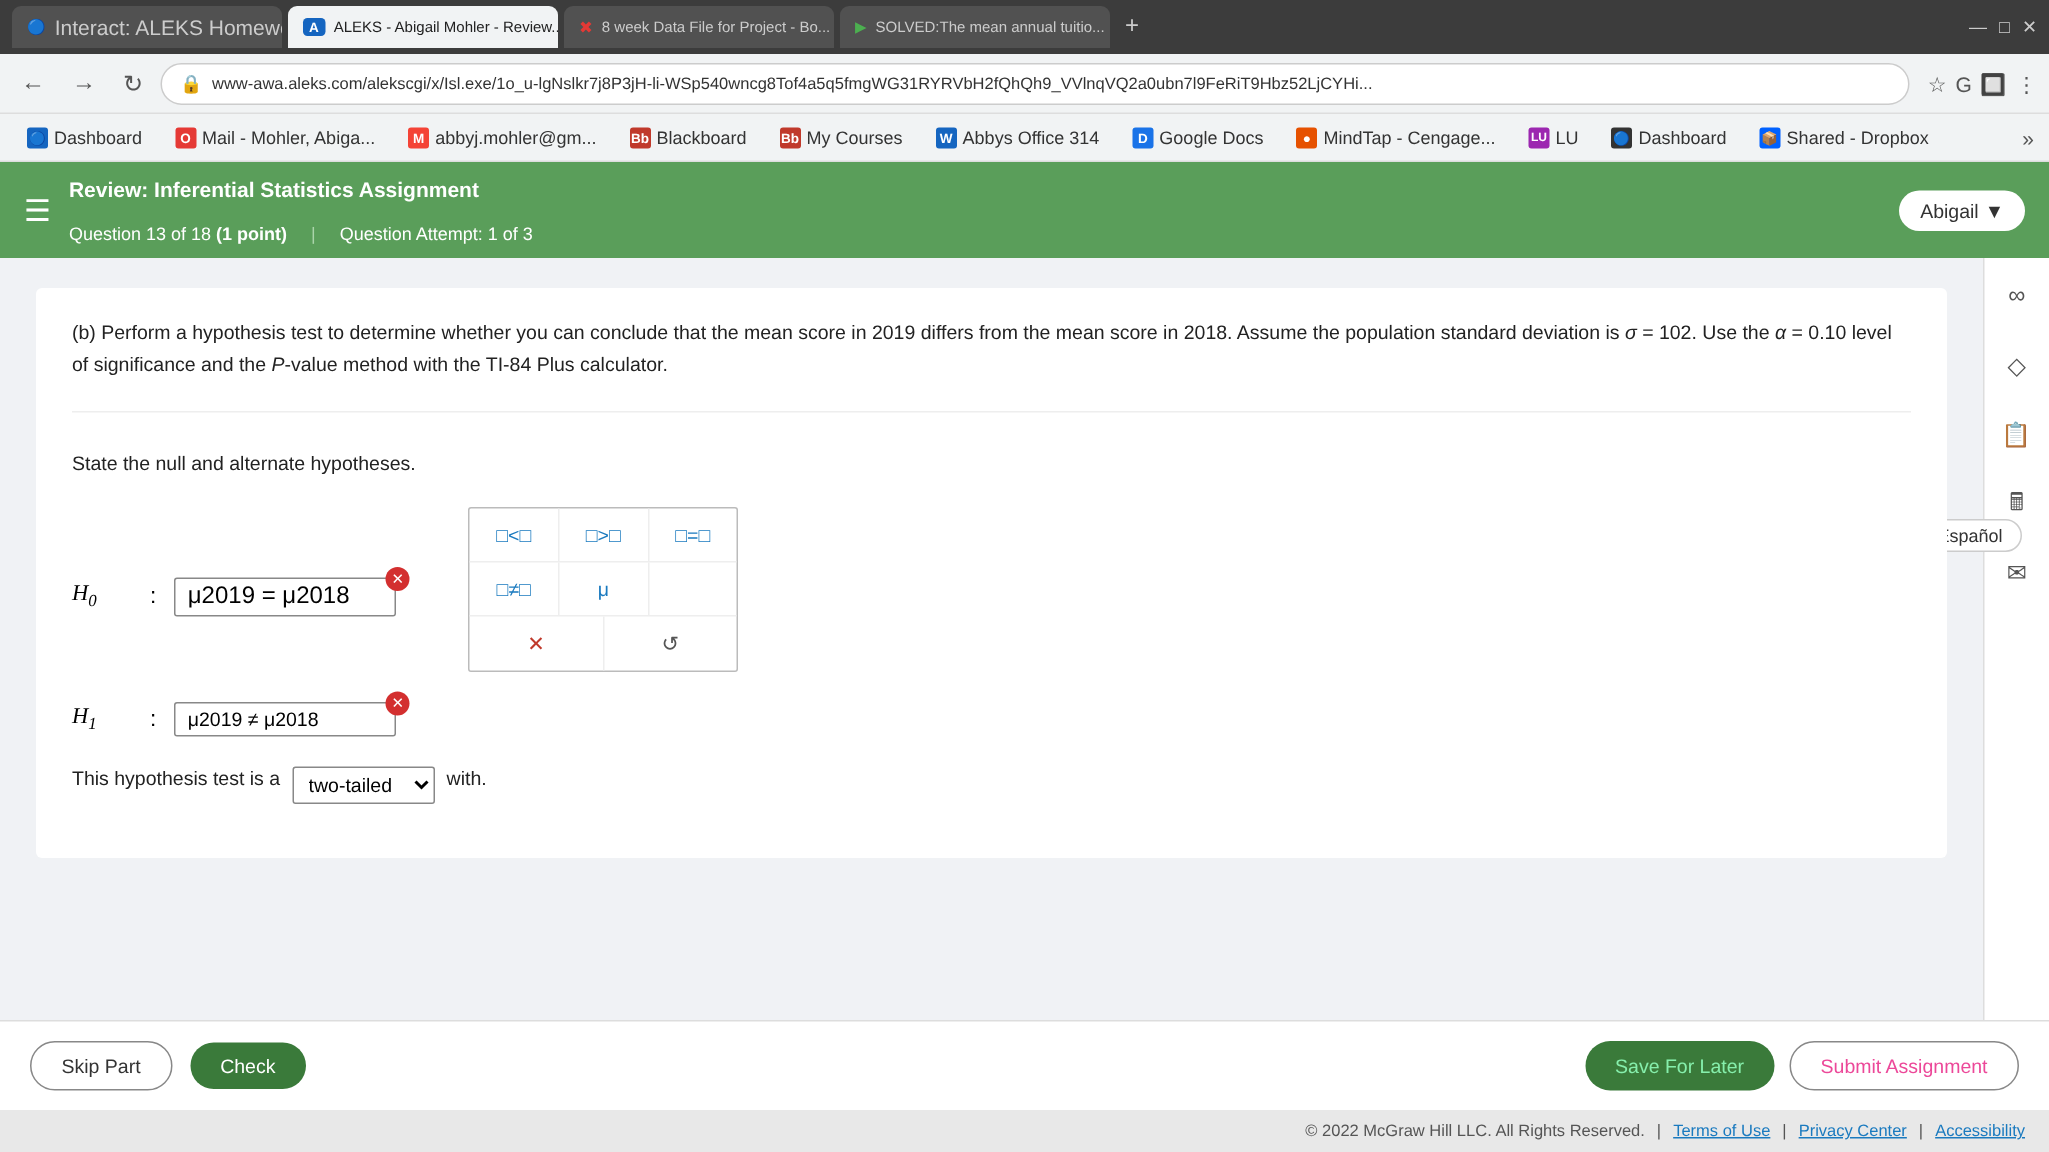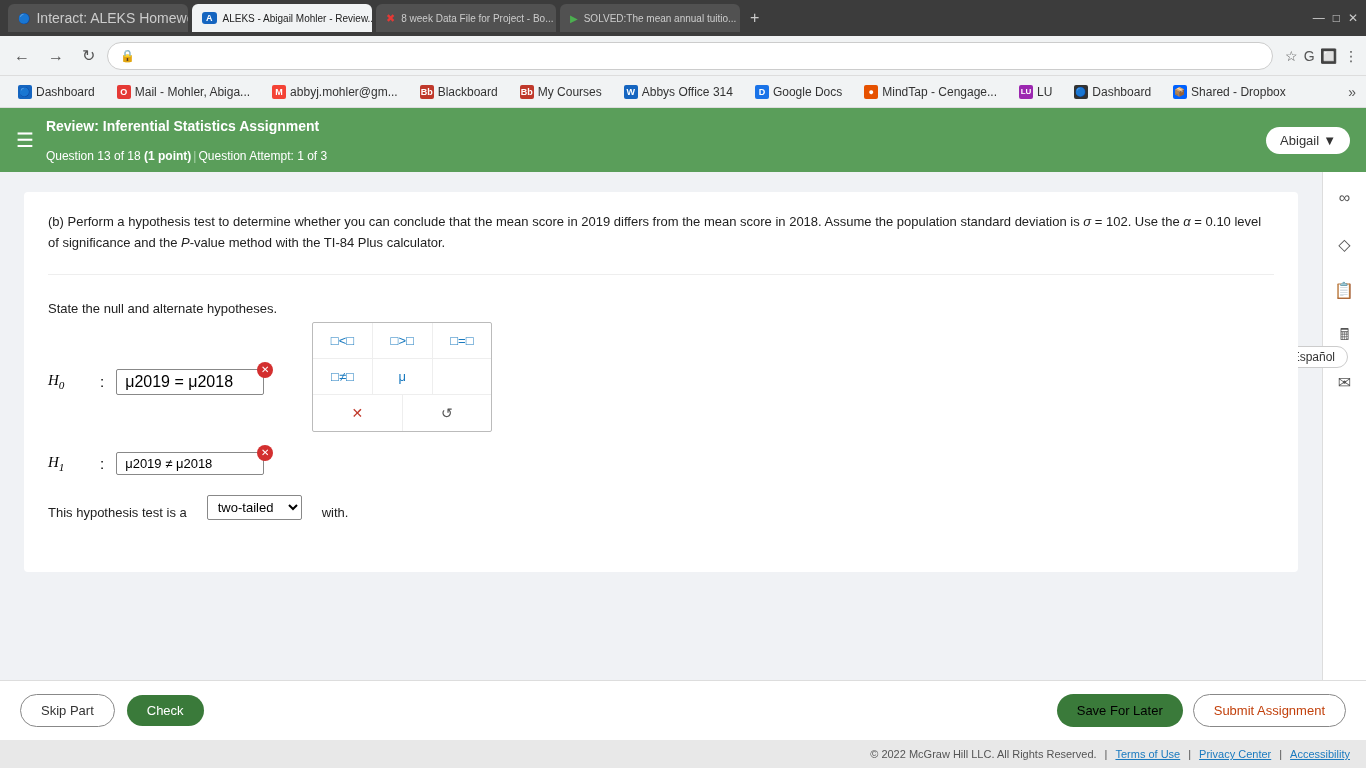--- a/index.html
+++ b/index.html
@@ -26,65 +26,65 @@
     .bm-icon { width: 14px; height: 14px; border-radius: 2px; display: inline-flex; align-items: center; justify-content: center; font-size: 9px; font-weight: bold; }
 
     
     .app-area { height: calc(768px - 36px - 40px - 32px); display: flex; flex-direction: column; background: #f0f2f5; }
 
     
     .aleks-header { background: #5a9e5a; height: 64px; display: flex; align-items: center; padding: 0 16px; color: white; }
     .hamburger { font-size: 20px; cursor: pointer; margin-right: 12px; }
     .header-text { flex: 1; }
     .header-title { font-size: 14px; font-weight: bold; }
-    .header-sub { font-size: 12px; margin-top: 15px; display: flex; align-items: center; gap: 2px; }
+    .header-sub { font-size: 12px; margin-top: 15px; display: flex; align-items: center; gap: 16px; }
     .header-divider { color: #aad4aa; }
     .user-btn { background: white; color: #333; border: none; border-radius: 20px; padding: 6px 14px; font-size: 13px; cursor: pointer; display: flex; align-items: center; gap: 4px; }
 
     
     .espanol-btn { position: absolute; right: 18px; top: 174px; background: white; border: 1px solid #ccc; border-radius: 12px; padding: 3px 12px; font-size: 12px; cursor: pointer; color: #333; }
 
     
     .main-content { flex: 1; display: flex; overflow: hidden; position: relative; }
     .question-area { flex: 1; overflow-y: auto; padding: 20px 24px; }
     .question-box { background: white; border-radius: 4px; padding: 20px 24px; min-height: 380px; position: relative; }
     .question-text { font-size: 13px; line-height: 1.6; color: #222; margin-bottom: 20px; }
 
     
     .side-tools { width: 44px; background: white; border-left: 1px solid #ddd; display: flex; flex-direction: column; align-items: center; padding: 10px 0; gap: 14px; }
     .tool-btn { width: 32px; height: 32px; display: flex; align-items: center; justify-content: center; cursor: pointer; border-radius: 4px; color: #555; font-size: 16px; }
 
     
     .hypotheses-section { padding: 10px 0; }
-    .hyp-label { font-size: 13px; color: #222; margin-bottom: 16px; }
+    .hyp-label { font-size: 13px; color: #222; margin-bottom: 32px; }
     .hyp-row { display: flex; align-items: center; margin-bottom: 20px; gap: 8px; }
     .hyp-notation { font-size: 15px; font-style: italic; min-width: 40px; }
     .hyp-colon { font-size: 15px; margin: 0 4px; }
     .hyp-input-box { border: 1px solid #888; border-radius: 2px; padding: 3px 8px; font-size: 13px; min-width: 140px; position: relative; display: flex; align-items: center; }
     .hyp-error-x { position: absolute; right: -10px; top: -8px; background: #d32f2f; color: white; border-radius: 50%; width: 16px; height: 16px; font-size: 10px; display: flex; align-items: center; justify-content: center; cursor: pointer; }
-    .test-type-row { display: flex; align-items: flex-end; gap: 20px; font-size: 13px; color: #222; margin-top: 8px; }
+    .test-type-row { display: flex; align-items: flex-start; gap: 8px; font-size: 13px; color: #222; margin-top: 8px; }
     .test-select { border: 1px solid #888; border-radius: 2px; padding: 3px 6px; font-size: 13px; cursor: pointer; background: white; }
 
     
     .symbol-pad { border: 1px solid #bbb; border-radius: 2px; background: white; width: 180px; margin-left: 40px; margin-top: -10px; }
     .symbol-row { display: flex; border-bottom: 1px solid #eee; }
     .symbol-row:last-child { border-bottom: none; }
     .sym-btn { flex: 1; padding: 10px 4px; text-align: center; cursor: pointer; font-size: 13px; color: #1a7abf; border-right: 1px solid #eee; }
     .sym-btn:last-child { border-right: none; }
     .sym-action { display: flex; }
     .sym-x { flex: 1; padding: 10px; text-align: center; cursor: pointer; font-size: 14px; color: #c0392b; border-right: 1px solid #eee; }
     .sym-reset { flex: 1; padding: 10px; text-align: center; cursor: pointer; font-size: 14px; color: #555; }
 
     
     .footer { background: white; border-top: 1px solid #ddd; height: 60px; display: flex; align-items: center; padding: 0 20px; gap: 12px; }
     .footer-right { margin-left: auto; display: flex; gap: 10px; }
     .btn-skip { background: white; border: 1px solid #888; border-radius: 20px; padding: 8px 20px; font-size: 13px; cursor: pointer; color: #333; }
     .btn-check { background: #3a7a3a; border: none; border-radius: 20px; padding: 8px 20px; font-size: 13px; cursor: pointer; color: white; }
-    .btn-save { background: #3a7a3a; border: none; border-radius: 20px; padding: 8px 20px; font-size: 13px; cursor: pointer; color: #000000; }
-    .btn-submit { background: white; border: 1px solid #888; border-radius: 20px; padding: 8px 20px; font-size: 13px; cursor: pointer; color: #c2410c; }
+    .btn-save { background: #3a7a3a; border: none; border-radius: 20px; padding: 8px 20px; font-size: 13px; cursor: pointer; color: #86efac; }
+    .btn-submit { background: white; border: 1px solid #888; border-radius: 20px; padding: 8px 20px; font-size: 13px; cursor: pointer; color: #ec4899; }
 
     
     .copyright-bar { background: #e8e8e8; height: 28px; display: flex; align-items: center; justify-content: flex-end; padding: 0 16px; font-size: 11px; color: #555; gap: 8px; }
     .copyright-link { color: #1a7abf; cursor: pointer; text-decoration: underline; }
     .math-sym { font-family: serif; }
 
     sub { font-size: 0.75em; }
   </style>
 </head>
 <body>
@@ -117,20 +117,21 @@
     <span style="cursor:pointer;">✕</span>
   </div>
 </div>
 
 <div class="address-row">
   <button class="nav-btn">←</button>
   <button class="nav-btn">→</button>
   <button class="nav-btn">↻</button>
   <div class="address-bar">
     <span style="color:#555;margin-right:6px;font-size:12px;">🔒</span>
+    <span style="font-size:11px;color:#333;overflow:hidden;text-overflow:ellipsis;white-space:nowrap;">www-awa.aleks.com/alekscgi/x/Isl.exe/1o_u-lgNslkr7j8P3jH-li-WSp540wncg8Tof4a5q5fmgWG31RYRVbH2fQhQh9_VVlnqVQ2a0ubn7l9FeRiT9Hbz52LjCYHi...</span>
   </div>
   <div class="addr-icons">
     <span class="addr-icon">☆</span>
     <span class="addr-icon">G</span>
     <span class="addr-icon">🔲</span>
     <span class="addr-icon">⋮</span>
   </div>
 </div>
 
 <div class="bookmarks-bar">

